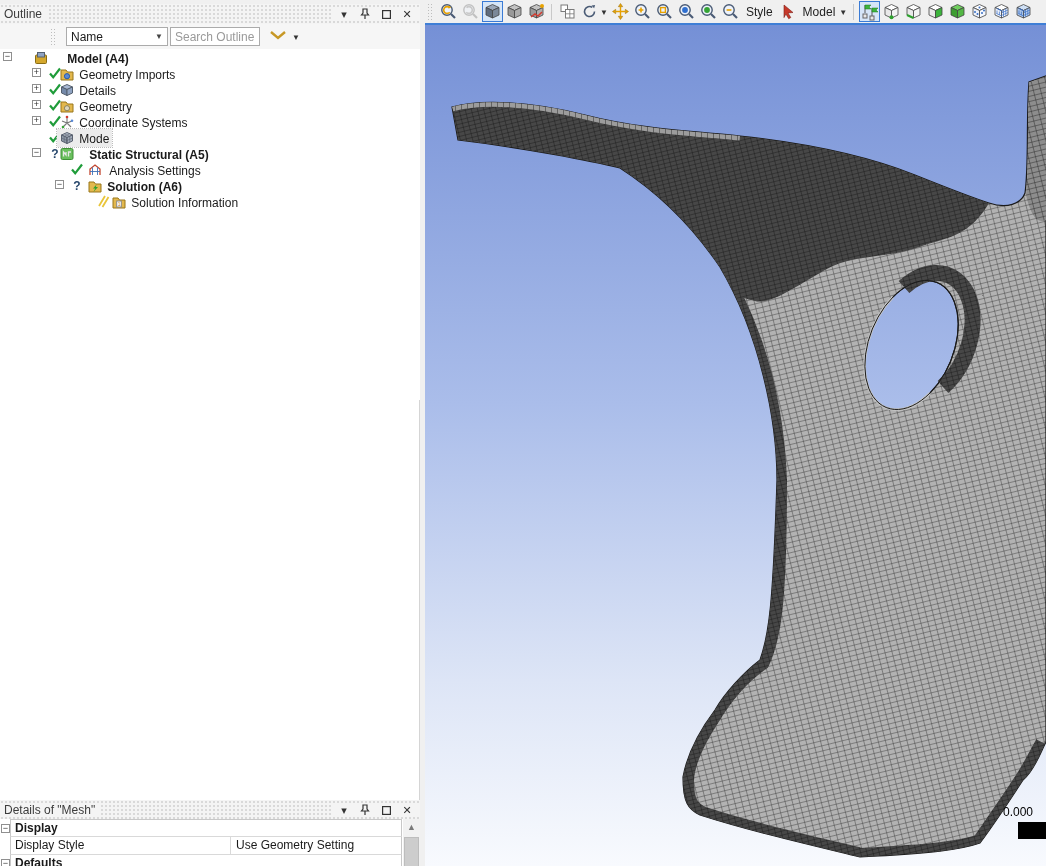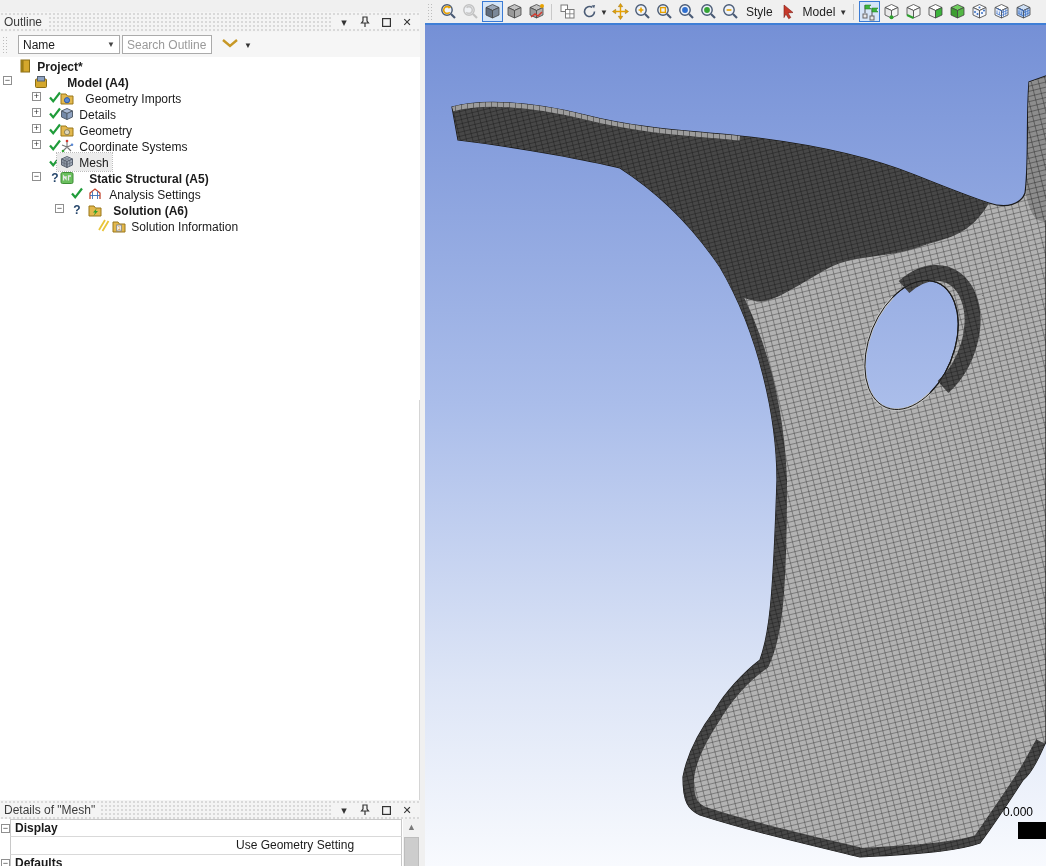--- a/index.html
+++ b/index.html
@@ -8,24 +8,24 @@
     background:#f0f0f0; }
   .titlebar { position:absolute; height:20px; background:#f4f4f4;
     background-image:radial-gradient(#d9d9d9 1px, transparent 1px);
     background-size:4px 4px; display:flex; align-items:center; }
   .titlebar .ttl { background:#f4f4f4; padding:0 6px 0 4px; color:#3c3c3c; }
   .tb-btns { margin-left:auto; display:flex; align-items:center; gap:7px;
     background:#f4f4f4; padding:0 6px; }
   .tb-btn { width:14px; height:14px; display:flex; align-items:center;
     justify-content:center; color:#333; font-size:11px; cursor:default; }
   
-  #outline-panel { position:absolute; left:0; top:12px; width:420px; height:400px; background:#fff; border-right:1px solid #d5d5d5;}
+  #outline-panel { position:absolute; left:0; top:4px; width:420px; height:400px; background:#fff; border-right:1px solid #d5d5d5;}
   #outline-title { left:0; top:0; width:420px; }
   #outline-toolbar { position:absolute; left:0; top:20px; width:420px; height:25px;
-    background:#f6f6f6; display:flex; align-items:center; }
+    background:#f6f6f6; display:flex; align-items:center;padding-left:48px; }
   .grip { width:7px; height:18px; margin:0 3px 0 2px;
     background-image:radial-gradient(#bdbdbd 1px, transparent 1px);
     background-size:3px 3px; }
   .combo { position:relative; width:102px; height:19px; background:#fff;
     border:1px solid #ababab; display:flex; align-items:center; padding:0 4px; }
   .combo .arr { margin-left:auto; font-size:8px; color:#444; }
   .searchbox { width:90px; height:19px; border:1px solid #ababab; background:#fff;
     margin-left:2px; padding:0 4px; font-family:"Liberation Sans",sans-serif;
     font-size:12px; color:#333; }
   .searchbox::placeholder { color:#9a9a9a; }
@@ -109,47 +109,39 @@
     <span style="width:8px"></span>
     <span>
       <svg width="20" height="14" viewBox="0 0 20 14">
           <path d="M3 4l7 6 7-6" fill="none" stroke="#c79826" stroke-width="2.4"></path>
         </svg>
     </span>
     <span class="vcaret" style="margin-left:4px">▼</span>
   </div>
   <div id="tree">
       <div class="tnode">
-        <span class="lbl" style="left:15px">
-     <span class="tic" style="position:relative;display:inline-block;top:2px"><svg width="14" height="14" viewBox="0 0 14 14">
-              <rect x="3" y="1" width="8.5" height="12" fill="#d4a72c" stroke="#8a6d14"></rect>
-              <rect x="3" y="1" width="2.6" height="12" fill="#9c7c16"></rect>
-            </svg></span>
-     <span class="bold" style="margin-left:2px">Project*</span></span>
-      </div>
-      <div class="tnode">
         <span class="exp" style="left:3px">−</span>
         <span class="lbl" style="left:31px">
      <span class="tic" style="position:relative;display:inline-block;top:2px"><svg width="14" height="14" viewBox="0 0 14 14">
               <rect x="1.5" y="4" width="11" height="8.5" rx="1" fill="#d4a72c" stroke="#8a6d14"></rect>
               <rect x="3.5" y="1.5" width="7" height="4.5" fill="#8fa3c2" stroke="#55606e"></rect>
             </svg></span>
      <span class="bold" style="margin-left:16px">Model (A4)</span></span>
       </div>
       <div class="tnode">
         <span class="exp" style="left:32px">+</span>
         <span class="st" style="left:48px"><svg width="14" height="14" viewBox="0 0 14 14">
             <path d="M2 7.5l3.2 3.8L12 2.5" fill="none" stroke="#1f9c3a" stroke-width="2.2"></path>
           </svg></span>
         <span class="lbl" style="left:57px">
      <span class="tic" style="position:relative;display:inline-block;top:2px"><svg width="14" height="14" viewBox="0 0 14 14">
               <path d="M1 3h5l1.5 2H13v8H1z" fill="#e3b84d" stroke="#99761a"></path>
               <circle cx="7" cy="9.2" r="2.6" fill="#5a8ad6" stroke="#2d5ba6"></circle>
             </svg></span>
-     <span class="" style="margin-left:8px">Geometry Imports</span></span>
+     <span class="" style="margin-left:2px">Geometry Imports</span></span>
       </div>
       <div class="tnode">
         <span class="exp" style="left:32px">+</span>
         <span class="st" style="left:48px"><svg width="14" height="14" viewBox="0 0 14 14">
             <path d="M2 7.5l3.2 3.8L12 2.5" fill="none" stroke="#1f9c3a" stroke-width="2.2"></path>
           </svg></span>
         <span class="lbl" style="left:57px">
      <span class="tic" style="position:relative;display:inline-block;top:2px"><svg width="14" height="14" viewBox="0 0 14 14">
               <polygon points="7,1.5 12.5,4 7,6.5 1.5,4" fill="#a9b9d4" stroke="#55606e"></polygon>
               <polygon points="1.5,4 7,6.5 7,12.5 1.5,10" fill="#7489a9" stroke="#55606e"></polygon>
@@ -187,21 +179,21 @@
         <span class="st" style="left:48px"><svg width="14" height="14" viewBox="0 0 14 14">
             <path d="M2 7.5l3.2 3.8L12 2.5" fill="none" stroke="#1f9c3a" stroke-width="2.2"></path>
           </svg></span>
         <span class="lbl hl" style="left:57px">
      <span class="tic" style="position:relative;display:inline-block;top:2px"><svg width="14" height="14" viewBox="0 0 14 14">
               <polygon points="7,1.5 12.5,4 7,6.5 1.5,4" fill="#b7c0cc" stroke="#5a6270"></polygon>
               <polygon points="1.5,4 7,6.5 7,12.5 1.5,10" fill="#8e98a6" stroke="#5a6270"></polygon>
               <polygon points="12.5,4 7,6.5 7,12.5 12.5,10" fill="#a2acba" stroke="#5a6270"></polygon>
               <path d="M4.2,2.8 9.7,5.3 M9.7,2.8 4.2,5.3 M7,6.5 7,12.5 M1.5,7 7,9.5 M12.5,7 7,9.5 M4.2,5.3 4.2,11 M9.7,5.3 9.7,11" stroke="#5a6270" stroke-width="0.6" fill="none"></path>
             </svg></span>
-     <span class="" style="margin-left:2px">Mesh</span></span>
+     <span class="" style="margin-left:2px">Mode</span></span>
       </div>
       <div class="tnode">
         <span class="exp" style="left:32px">−</span>
         <span class="st" style="left:48px"><svg width="14" height="14" viewBox="0 0 14 14">
             <text x="7" y="12" font-size="12" font-weight="bold" fill="#26466b" text-anchor="middle" font-family="Liberation Sans,sans-serif">?</text>
           </svg></span>
         <span class="lbl" style="left:57px">
      <span class="tic" style="position:relative;display:inline-block;top:2px"><svg width="14" height="14" viewBox="0 0 14 14">
               <rect x="1" y="1.5" width="12" height="11" rx="1.5" fill="#6abf5e" stroke="#3f8f36"></rect>
               <path d="M3.5 9.5V5l2.5 3V5M8.5 9.5V5l2.5 0" stroke="#e8e8e8" stroke-width="1.3" fill="none"></path>
@@ -222,21 +214,21 @@
       <div class="tnode">
         <span class="exp" style="left:55px">−</span>
         <span class="st" style="left:70px"><svg width="14" height="14" viewBox="0 0 14 14">
             <text x="7" y="12" font-size="12" font-weight="bold" fill="#26466b" text-anchor="middle" font-family="Liberation Sans,sans-serif">?</text>
           </svg></span>
         <span class="lbl" style="left:85px">
      <span class="tic" style="position:relative;display:inline-block;top:2px"><svg width="14" height="14" viewBox="0 0 14 14">
               <path d="M1 3h5l1.5 2H13v8H1z" fill="#e3b84d" stroke="#99761a"></path>
               <path d="M8.5 5.5l-3.5 4h2.2L5.5 13l4.5-5H7.8z" fill="#2ea12e"></path>
             </svg></span>
-     <span class="bold" style="margin-left:8px">Solution (A6)</span></span>
+     <span class="bold" style="margin-left:2px">Solution (A6)</span></span>
       </div>
       <div class="tnode">
         <span class="st" style="left:96px"><svg width="14" height="14" viewBox="0 0 14 14">
             <path d="M3 12L9 2M6.5 13l6-10" stroke="#e9c53a" stroke-width="1.8"></path>
           </svg></span>
         <span class="lbl" style="left:109px">
      <span class="tic" style="position:relative;display:inline-block;top:2px"><svg width="14" height="14" viewBox="0 0 14 14">
               <path d="M1 3h5l1.5 2H13v8H1z" fill="#e3b84d" stroke="#99761a"></path>
               <rect x="4.7" y="6" width="4.6" height="6" fill="#fff" stroke="#888"></rect>
               <text x="7" y="11" font-size="5.5" fill="#d28b1e" text-anchor="middle" font-family="Liberation Sans,sans-serif">1</text>
@@ -263,20 +255,21 @@
         </span>
       <span class="tb-btn">✕</span>
     </span>
   </div>
   <div id="details-body">
       <div class="drow first section">
         <span class="dsec-mark">−</span>
       <span class="dlab">Display</span>
       </div>
       <div class="drow">
+        <span class="dlab">Display Style</span>
       <span class="dval">Use Geometry Setting</span>
       </div>
       <div class="drow section">
         <span class="dsec-mark">−</span>
       <span class="dlab">Defaults</span>
       </div>
     </div>
   <div id="d-scroll">
     <div class="sarr">▲</div>
     <div class="sthumb"></div>

